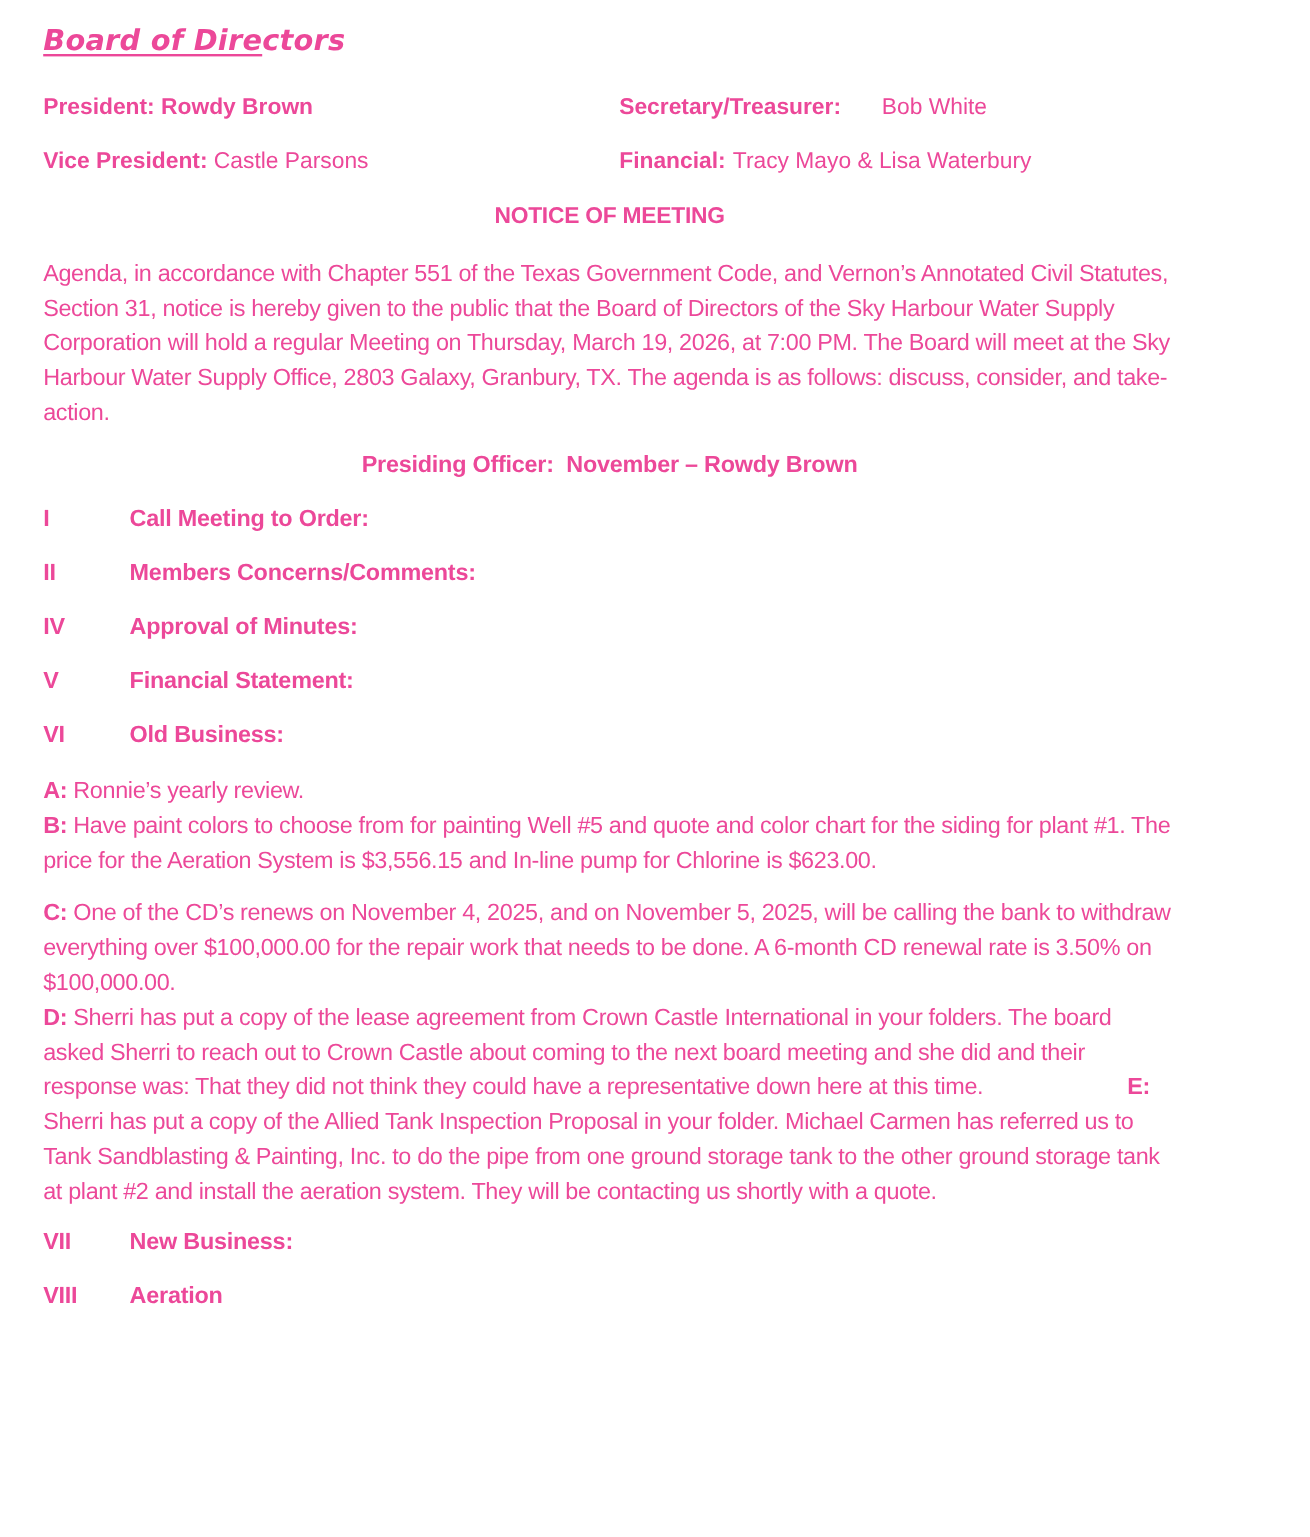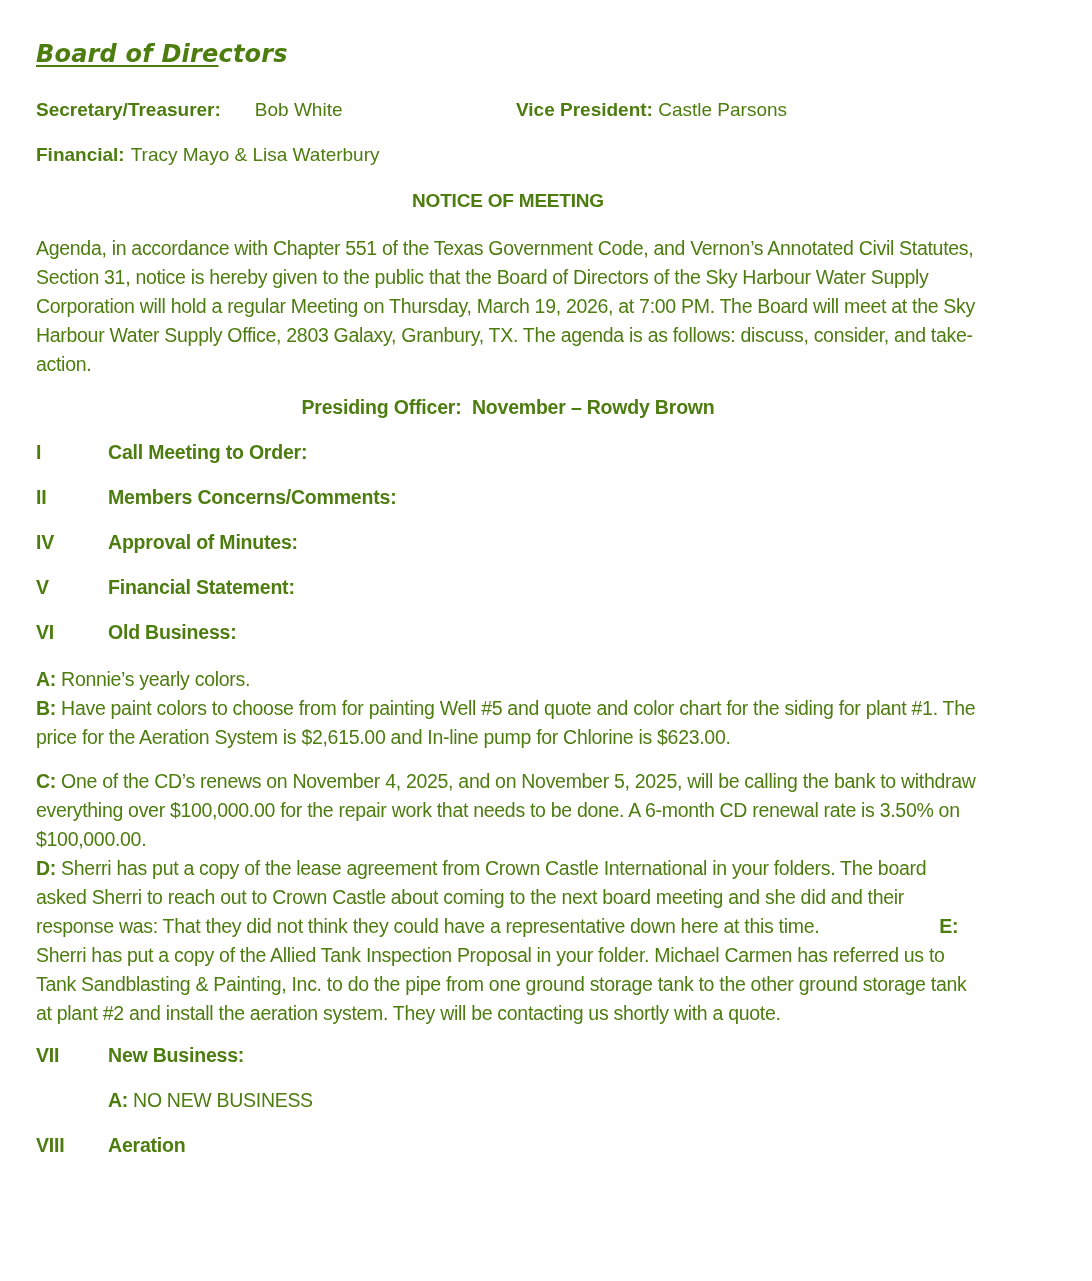--- a/index.html
+++ b/index.html
@@ -5,24 +5,24 @@
   html, body {
     margin: 0;
     padding: 0;
     background: #ffffff;
   }
   .page {
     position: relative;
     width: 1016px;
     height: 1281px;
     background: #ffffff;
-    color: #4d7c0f;
+    color: #ec4899;
     font-family: "Liberation Sans", sans-serif;
     box-sizing: border-box;
-    padding: 40px 36px 0 36px;
+    padding: 20px 36px 0 36px;
     overflow: hidden;
   }
   
   .doc-title {
     margin: 0 0 30px 0;
     font-family: "DejaVu Sans", sans-serif;
     font-size: 24px;
     font-weight: bold;
     font-style: italic;
     letter-spacing: 0.2px;
@@ -114,20 +114,21 @@
   .sub-entry .ltr { font-weight: bold; }
 </style>
 </head>
 <body>
 
 <div class="page">
 
   <h1 class="doc-title"><span class="u">Board of Dire</span><span>ctors</span></h1>
 
   <div class="officers">
+    <div><span class="lbl">President:</span> <span class="val bold">Rowdy Brown</span></div>
     <div><span class="lbl">Secretary/Treasurer:</span><span class="val gap-wide">Bob White</span></div>
     <div><span class="lbl">Vice President:</span> <span class="val">Castle Parsons</span></div>
     <div><span class="lbl">Financial:</span><span class="val gap-sm">Tracy Mayo &amp; Lisa Waterbury</span></div>
   </div>
 
   <div class="center-head">NOTICE OF MEETING</div>
 
 
   <p class="body-par">Agenda, in accordance with Chapter 551 of the Texas Government Code, and Vernon’s Annotated Civil Statutes, Section 31, notice is hereby given to the public that the Board of Directors of the Sky Harbour Water Supply Corporation will hold a regular Meeting on Thursday, March 19, 2026, at 7:00 PM. The Board will meet at the Sky Harbour Water Supply Office, 2803 Galaxy, Granbury, TX. The agenda is as follows: discuss, consider, and take-action.</p>
 
@@ -148,34 +149,33 @@
   <div class="agenda-row">
     <span class="num">V</span>
     <span class="itm">Financial Statement:</span>
   </div>
   <div class="agenda-row">
     <span class="num">VI</span>
     <span class="itm">Old Business:</span>
   </div>
 
   <div class="letter-block">
-    <p><span class="ltr">A:</span><span> Ronnie’s yearly colors.</span></p>
-    <p><span class="ltr">B:</span><span> Have paint colors to choose from for painting Well #5 and quote and color chart for the siding for plant #1. The price for the Aeration System is $2,615.00 and In-line pump for Chlorine is $623.00.</span></p>
+    <p><span class="ltr">A:</span><span> Ronnie’s yearly review.</span></p>
+    <p><span class="ltr">B:</span><span> Have paint colors to choose from for painting Well #5 and quote and color chart for the siding for plant #1. The price for the Aeration System is $3,556.15 and In-line pump for Chlorine is $623.00.</span></p>
   </div>
 
   <div class="letter-block">
     <p><span class="ltr">C:</span><span> One of the CD’s renews on November 4, 2025, and on November 5, 2025, will be calling the bank to withdraw everything over $100,000.00 for the repair work that needs to be done. A 6-month CD renewal rate is 3.50% on $100,000.00.</span></p>
     <p><span class="ltr">D:</span><span> Sherri has put a copy of the lease agreement from Crown Castle International in your folders. The board asked Sherri to reach out to Crown Castle about coming to the next board meeting and she did and their response was: That they did not think they could have a representative down here at this time.</span><span class="tab-gap"></span><span class="ltr">E:</span><span> Sherri has put a copy of the Allied Tank Inspection Proposal in your folder. Michael Carmen has referred us to Tank Sandblasting &amp; Painting, Inc. to do the pipe from one ground storage tank to the other ground storage tank at plant #2 and install the aeration system. They will be contacting us shortly with a quote.</span></p>
   </div>
 
   <div class="agenda-row">
     <span class="num">VII</span>
     <span class="itm">New Business:</span>
   </div>
 
-  <div class="sub-entry"><span class="ltr">A:</span><span> NO NEW BUSINESS</span></div>
 
   <div class="agenda-row">
     <span class="num">VIII</span>
     <span class="itm">Aeration</span>
   </div>
 
 </div>
 
 </body></html>

